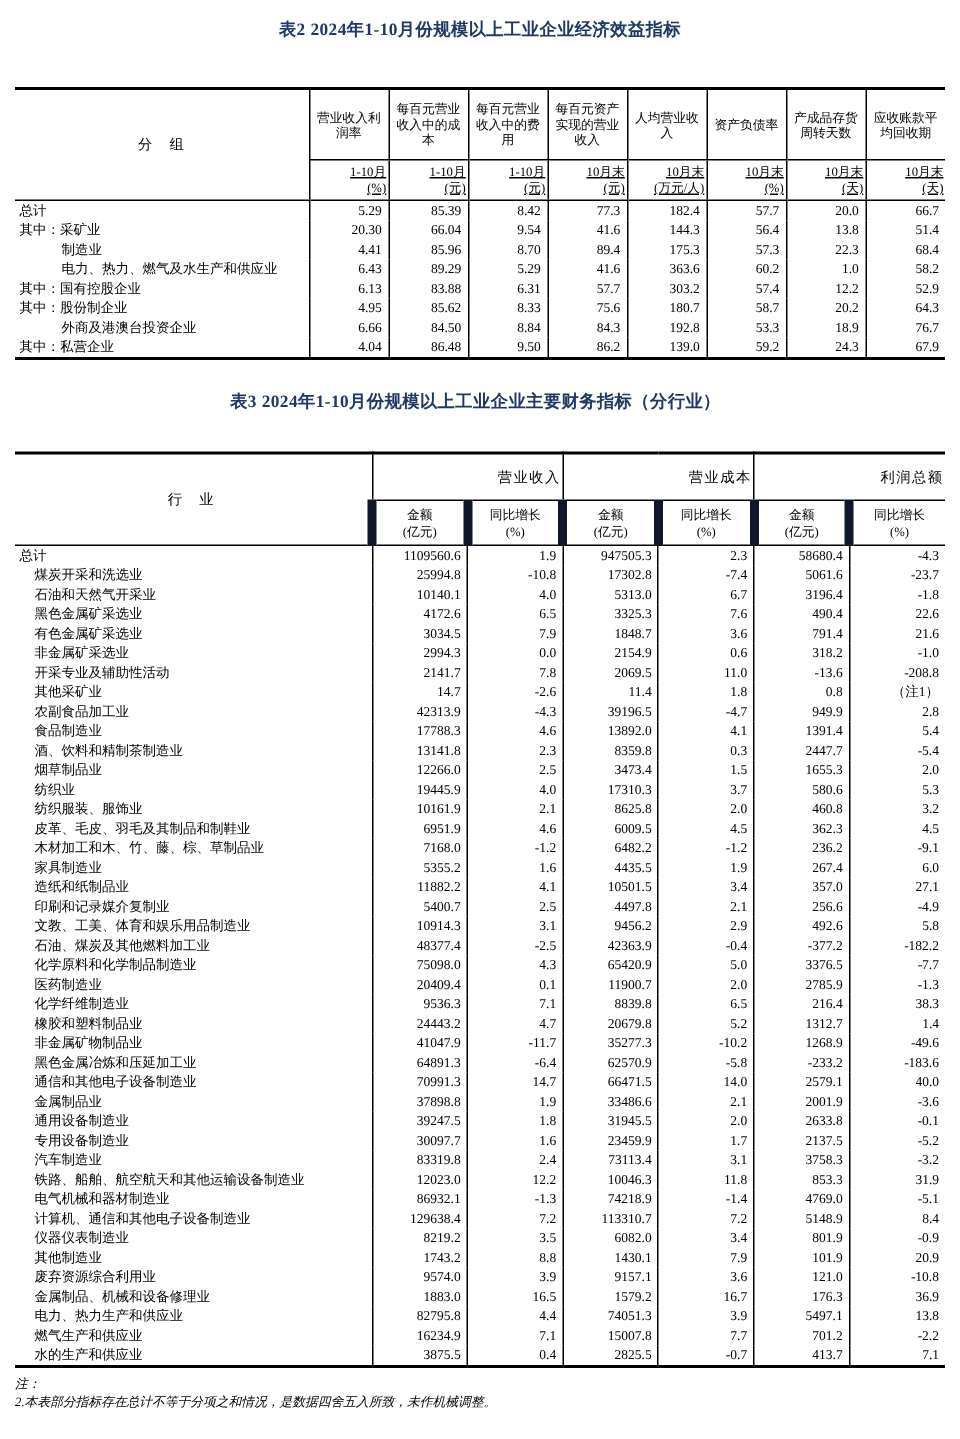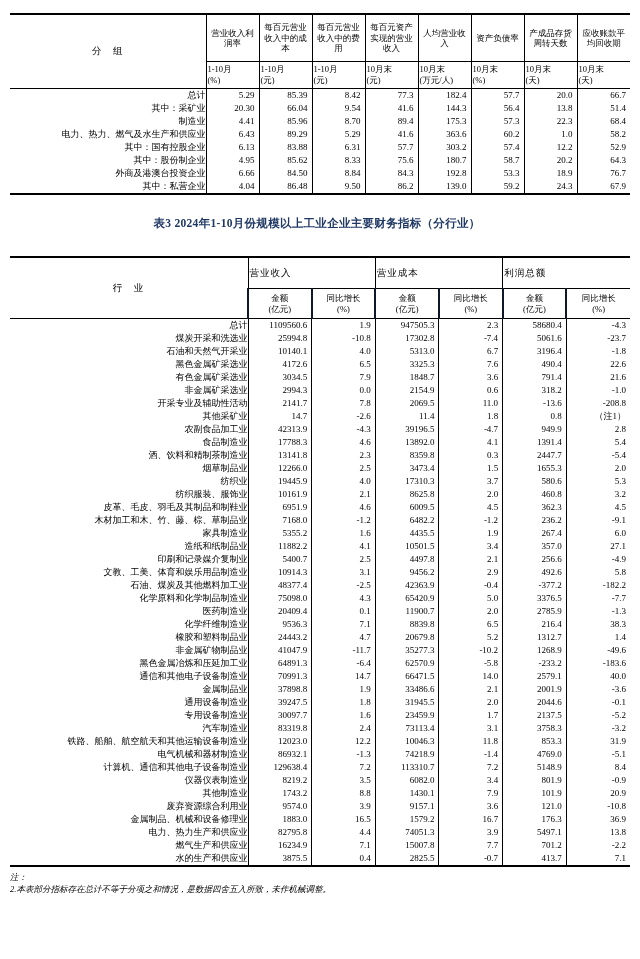--- a/index.html
+++ b/index.html
@@ -18,41 +18,42 @@
   table.tbl {
     border-collapse:collapse; table-layout:fixed; width:620px; margin:0 auto 0 10px;
     border-top:2px solid #000; border-bottom:2px solid #000;
     font-size:9px;
   }
   .tbl th { font-weight:normal; }
   
   .tbl th.lblhead { text-align:center; font-size:9.5px; border-bottom:1px solid #000; letter-spacing:1px; }
   .t2 th.namehead { height:44px; font-size:8.5px; line-height:10.5px; text-align:center;
       border-left:1px solid #000; border-bottom:1px solid #000; vertical-align:middle; padding:1px 1px; }
-  .t2 th.unithead { height:24px; font-size:8.5px; line-height:11px; text-align:left;
-      border-left:1px solid #000; border-bottom:1px solid #000; vertical-align:middle; }
-  .t3 th.grouphead { height:28px; font-size:9.5px; text-align:left;
+  .t2 th.unithead { height:24px; font-size:8.5px; line-height:11px; text-align:right;
+      border-left:1px solid #000; border-bottom:1px solid #000; vertical-align:middle;text-decoration:underline; }
+  .t3 th.grouphead { height:28px; font-size:9.5px; text-align:right;
       border-left:1px solid #000; border-bottom:1px solid #000; vertical-align:middle; letter-spacing:1px; }
   .t3 th.unithead { height:27px; font-size:8.5px; line-height:11px; text-align:center;
-      border-left:2px solid #0f172a; border-bottom:1px solid #000; vertical-align:middle; }
+      border-left:6px solid #0f172a; border-bottom:1px solid #000; vertical-align:middle; }
   
   .tbl td { height:13px; line-height:13px; padding:0; vertical-align:middle; overflow:hidden; white-space:nowrap; }
-  .tbl td.lbl { text-align:right; padding-left:3px; font-size:9px; }
+  .tbl td.lbl { text-align:left; padding-left:3px; font-size:9px; }
   .t2 td.lbl.ind { padding-left:31px; }
   .t3 td.lbl.ind { padding-left:13px; }
   .tbl td.num { text-align:right; padding-right:4px; border-left:1px solid #000; font-size:9px; }
   
   .notes { margin:5px 0 0 10px; font-size:8.5px; line-height:11.5px; font-style:italic; }
   .notes .nline { white-space:nowrap; }
 </style>
 </head>
 <body>
 
 <div class="page">
 
+  <div class="tbl-title title2">表2  2024年1-10月份规模以上工业企业经济效益指标</div>
 
   <table class="tbl t2">
     <colgroup>
       <col style="width:196px">
         <col>
         <col>
         <col>
         <col>
         <col>
         <col>
@@ -505,21 +506,21 @@
           <td class="num">2.1</td>
           <td class="num">2001.9</td>
           <td class="num">-3.6</td>
         </tr>
         <tr>
           <td class="lbl ind">通用设备制造业</td>
           <td class="num">39247.5</td>
           <td class="num">1.8</td>
           <td class="num">31945.5</td>
           <td class="num">2.0</td>
-          <td class="num">2044.6</td>
+          <td class="num">2633.8</td>
           <td class="num">-0.1</td>
         </tr>
         <tr>
           <td class="lbl ind">专用设备制造业</td>
           <td class="num">30097.7</td>
           <td class="num">1.6</td>
           <td class="num">23459.9</td>
           <td class="num">1.7</td>
           <td class="num">2137.5</td>
           <td class="num">-5.2</td>

